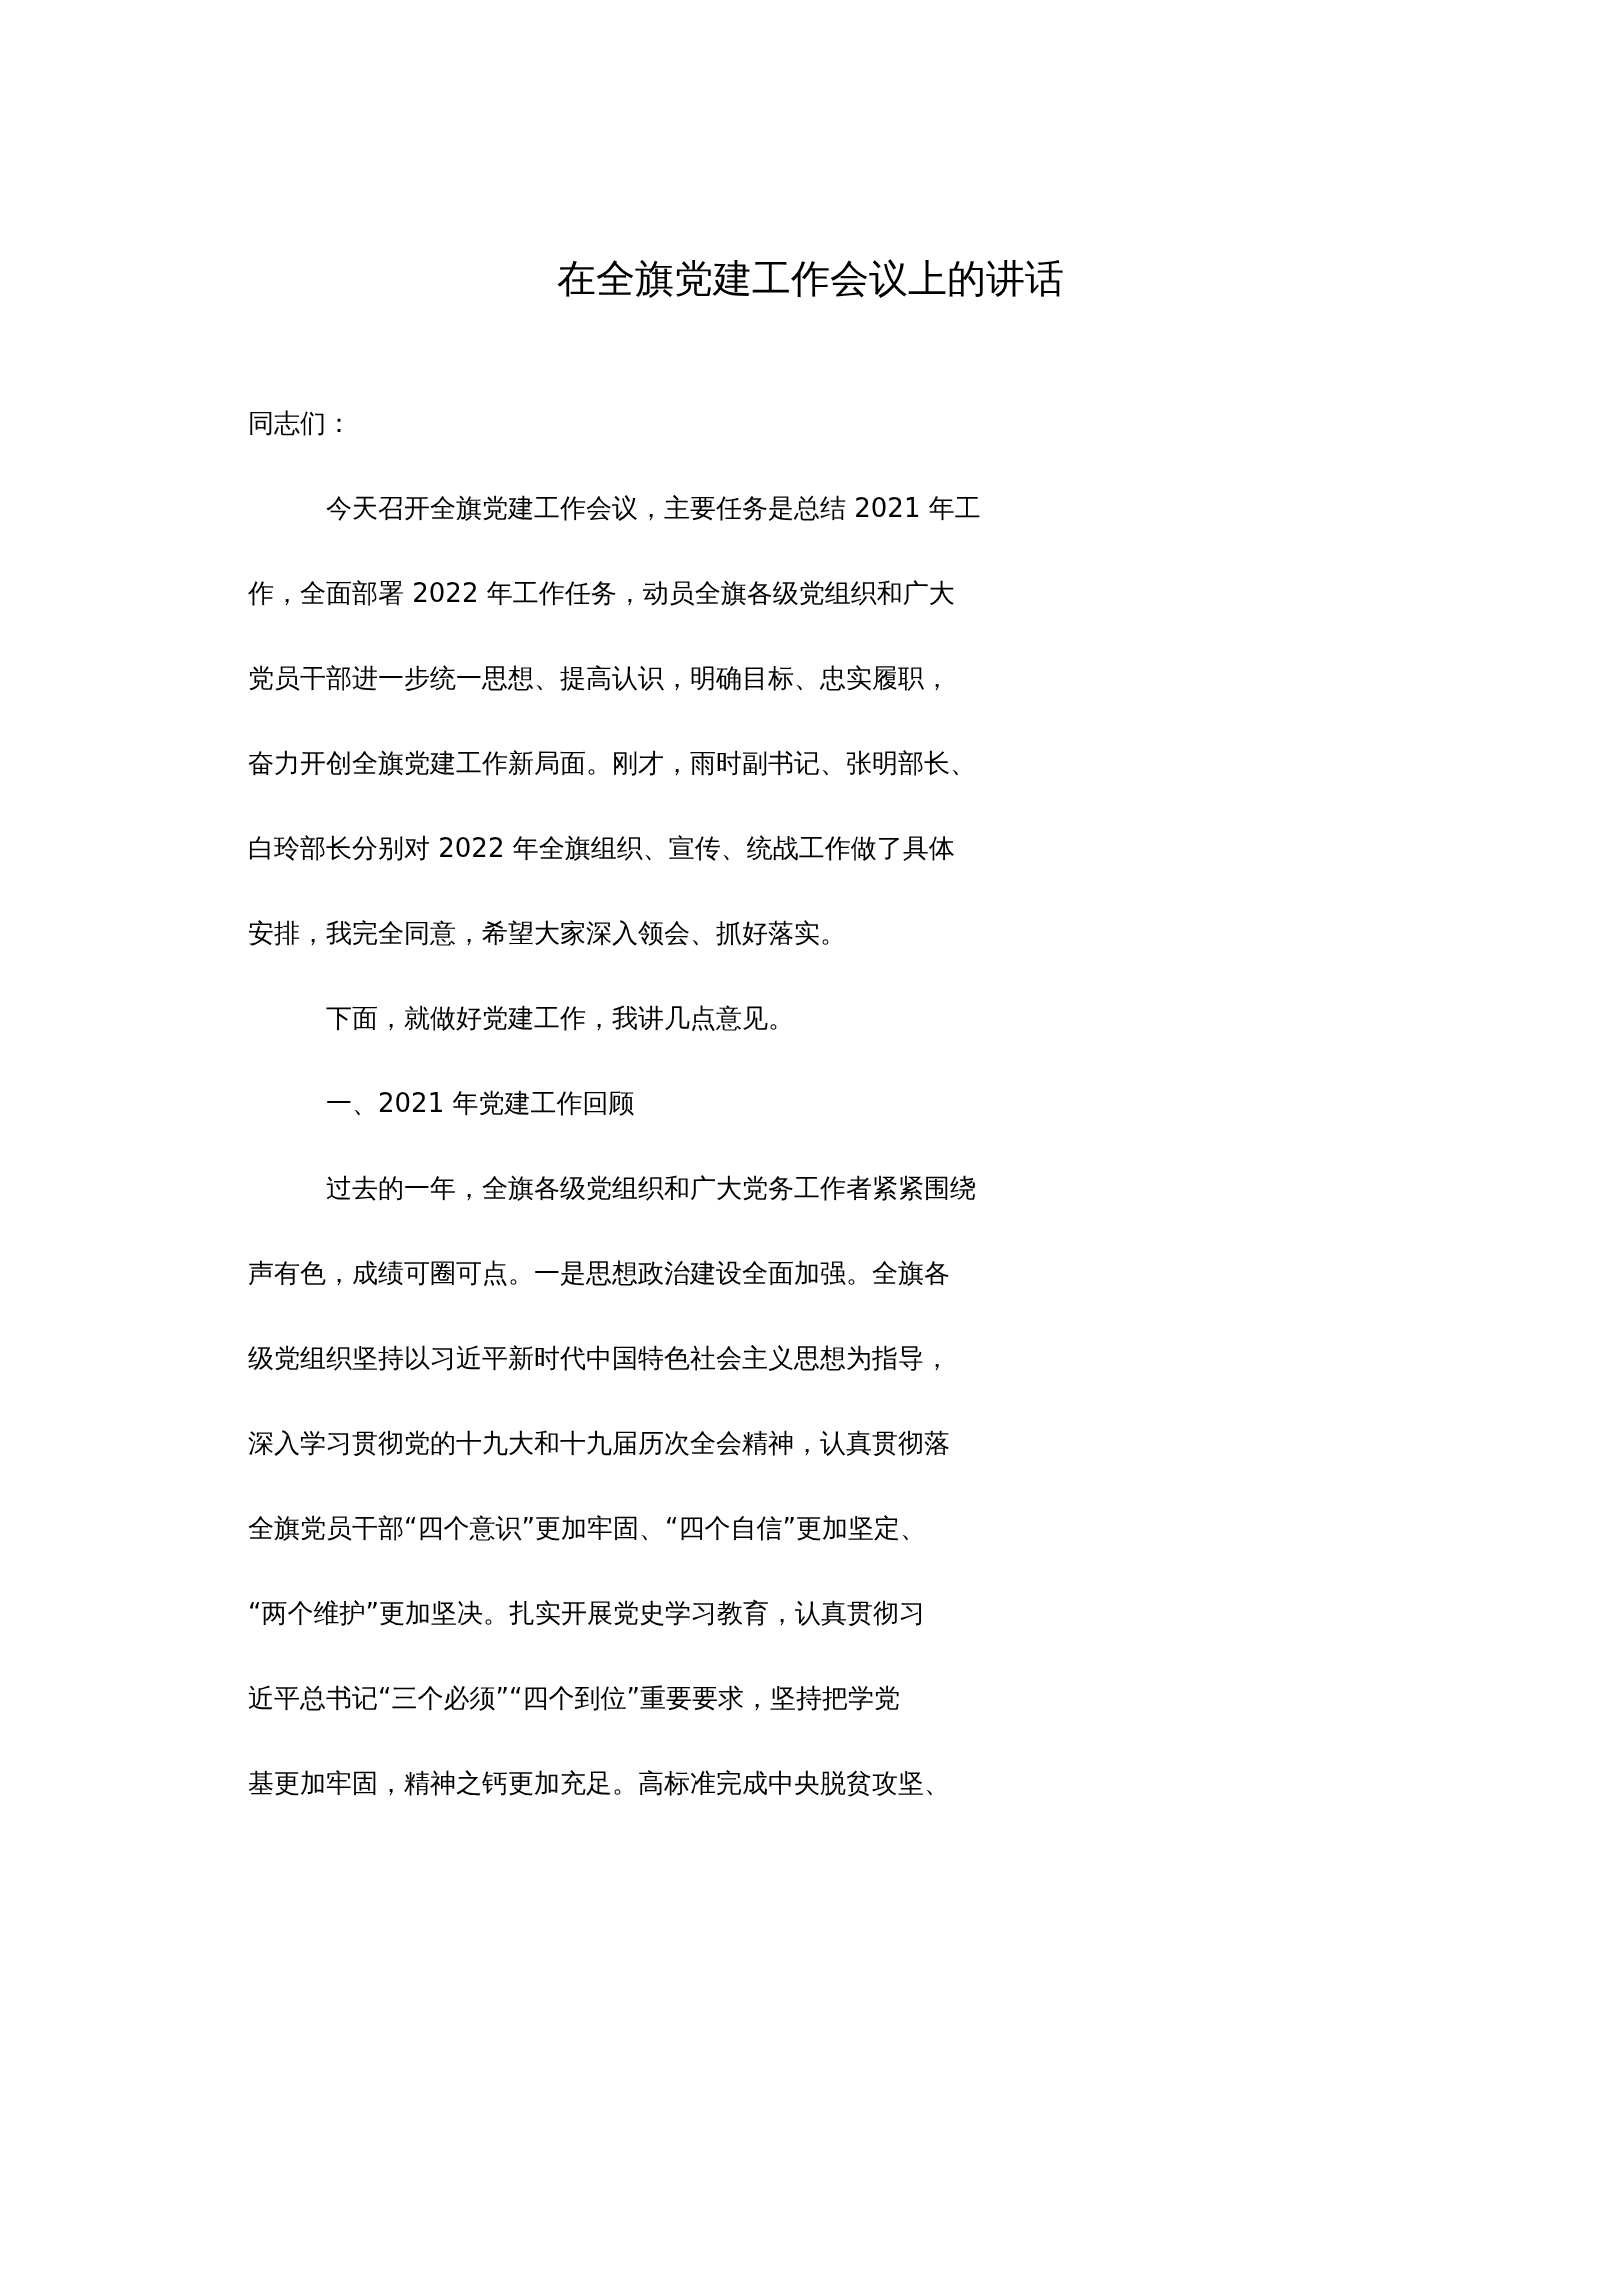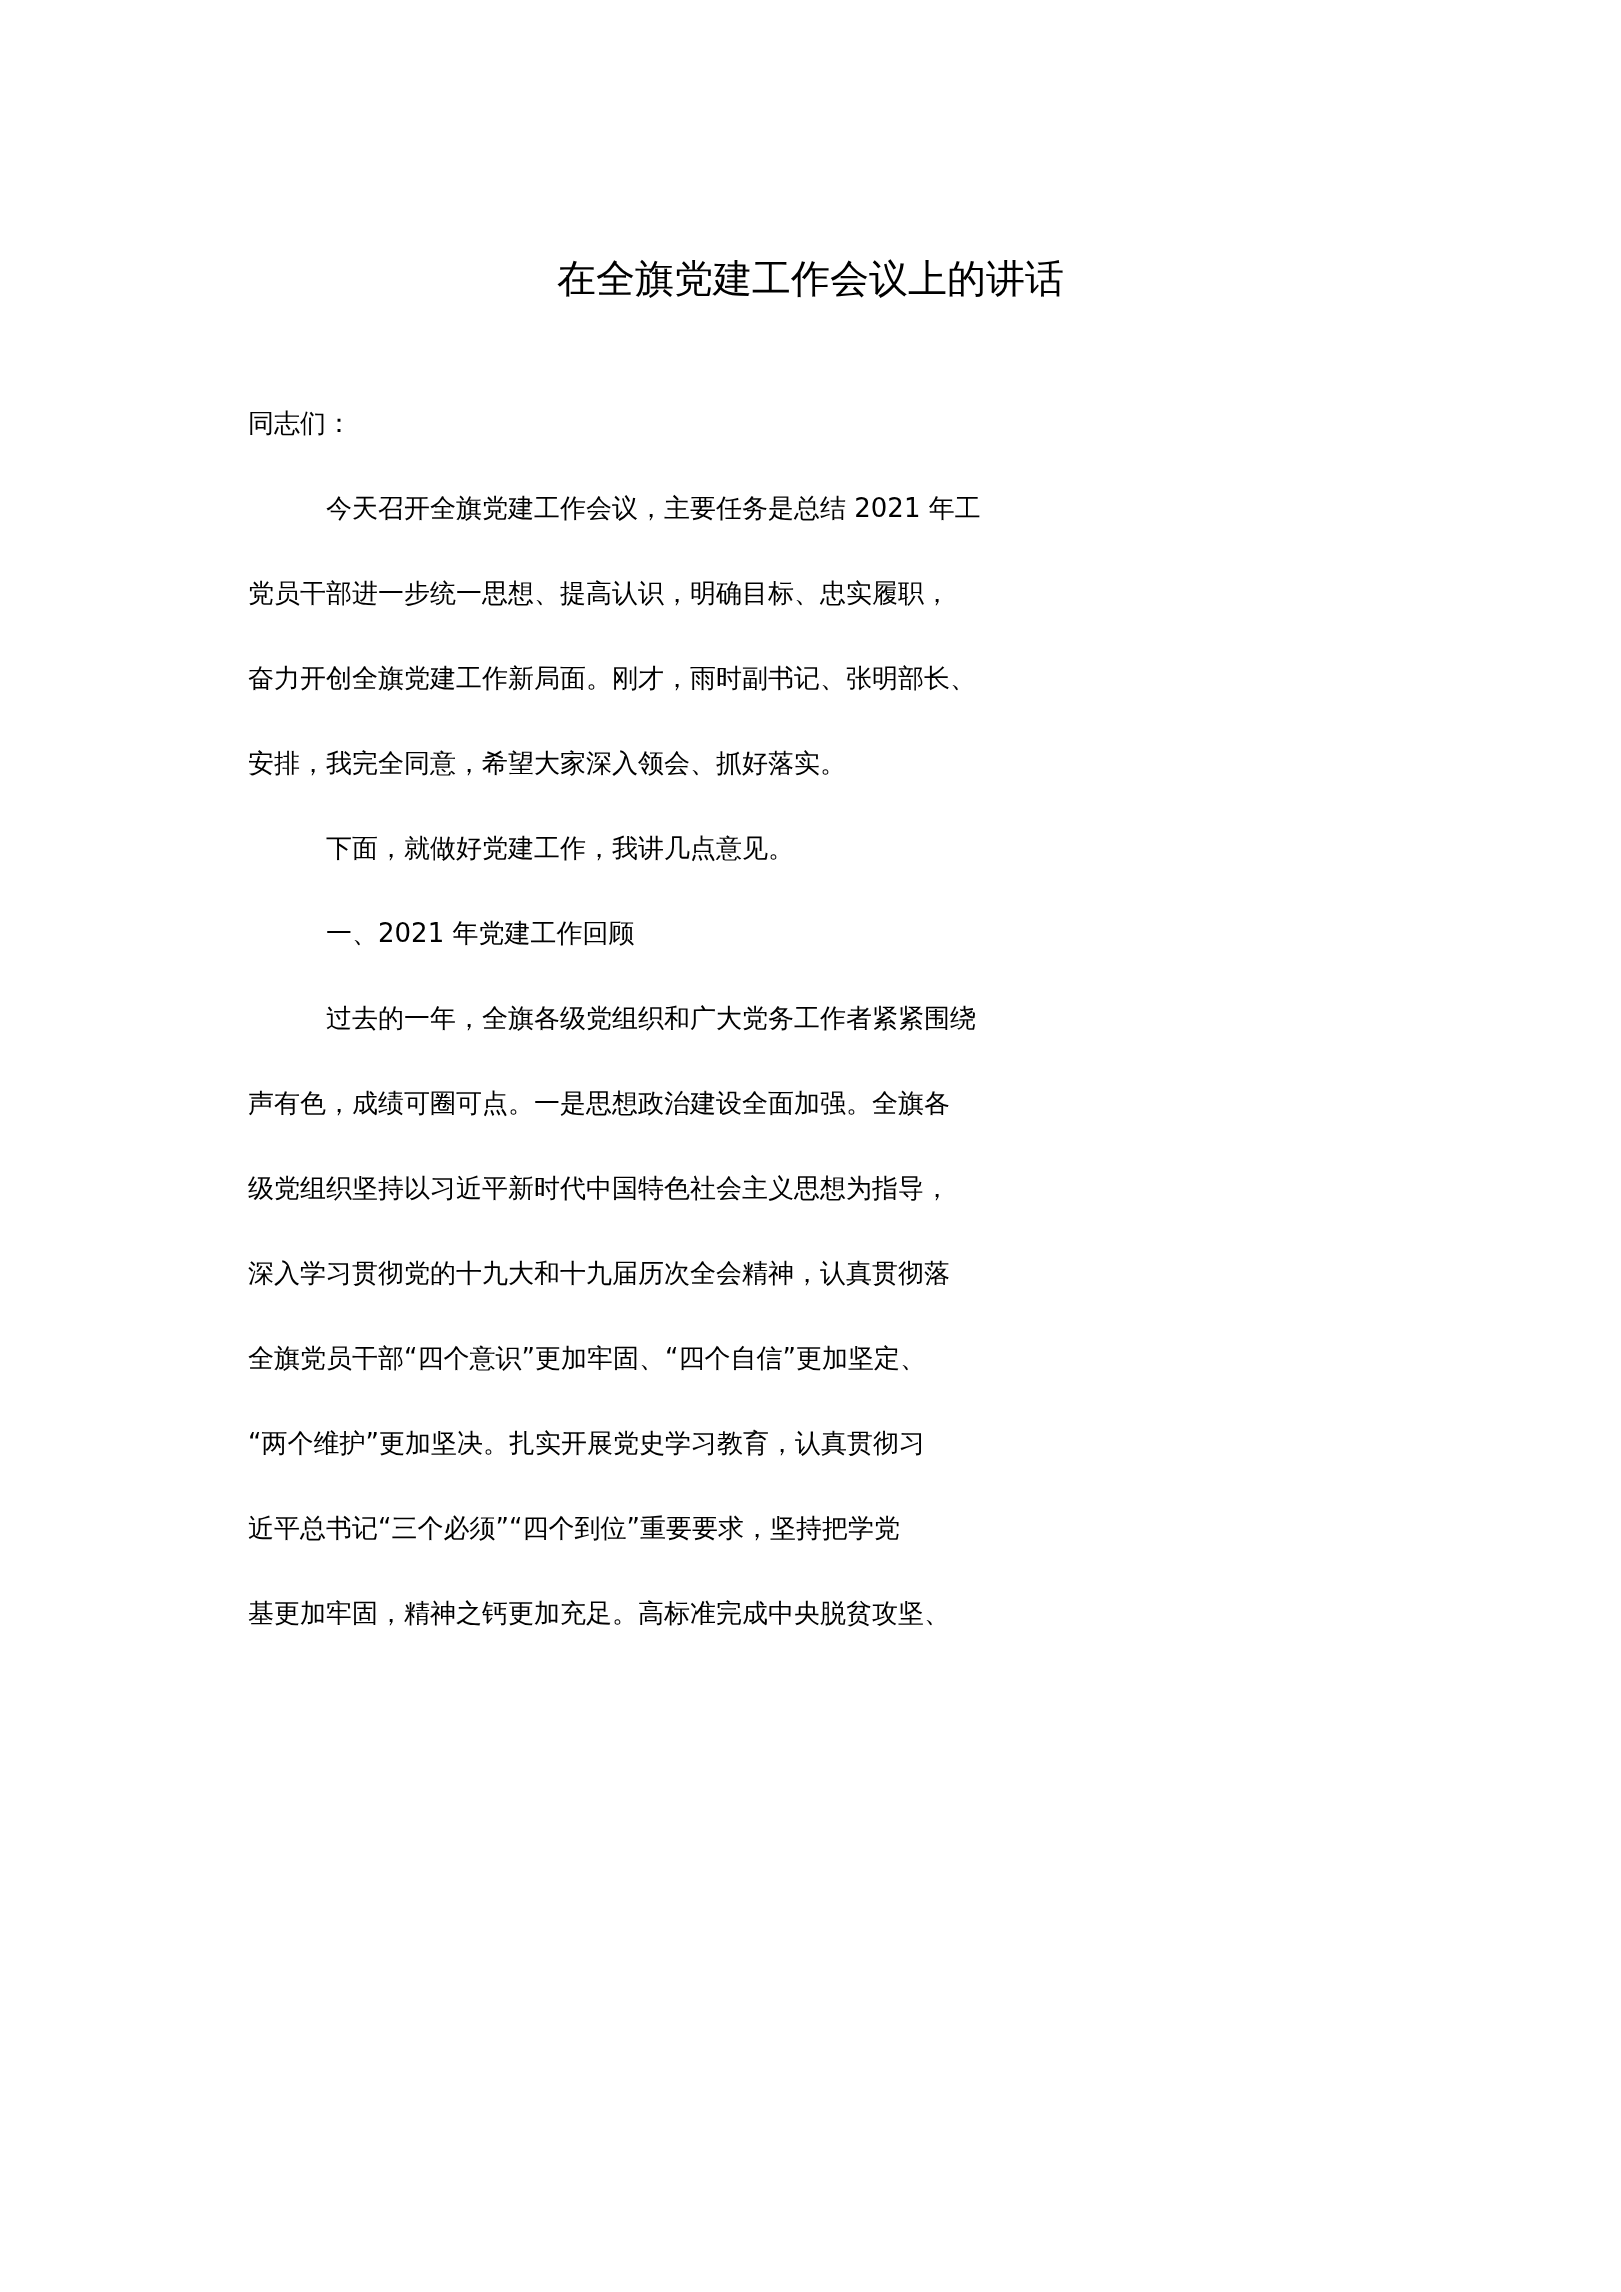--- a/index.html
+++ b/index.html
@@ -53,22 +53,24 @@
 </style>
 </head>
 <body>
 
 <div class="page">
   <div class="title">在全旗党建工作会议上的讲话</div>
 
   <div class="body-text">
     <span class="line">同志们：</span>
     <span class="line indent">今天召开全旗党建工作会议，主要任务是总结 2021 年工</span>
+    <span class="line">作，全面部署 2022 年工作任务，动员全旗各级党组织和广大</span>
     <span class="line">党员干部进一步统一思想、提高认识，明确目标、忠实履职，</span>
     <span class="line">奋力开创全旗党建工作新局面。刚才，雨时副书记、张明部长、</span>
+    <span class="line">白玲部长分别对 2022 年全旗组织、宣传、统战工作做了具体</span>
     <span class="line">安排，我完全同意，希望大家深入领会、抓好落实。</span>
     <span class="line indent">下面，就做好党建工作，我讲几点意见。</span>
     <span class="line indent">一、2021 年党建工作回顾</span>
     <span class="line indent">过去的一年，全旗各级党组织和广大党务工作者紧紧围绕</span>
     <span class="line">声有色，成绩可圈可点。一是思想政治建设全面加强。全旗各</span>
     <span class="line">级党组织坚持以习近平新时代中国特色社会主义思想为指导，</span>
     <span class="line">深入学习贯彻党的十九大和十九届历次全会精神，认真贯彻落</span>
     <span class="line">全旗党员干部“四个意识”更加牢固、“四个自信”更加坚定、</span>
     <span class="line">“两个维护”更加坚决。扎实开展党史学习教育，认真贯彻习</span>
     <span class="line">近平总书记“三个必须”“四个到位”重要要求，坚持把学党</span>

